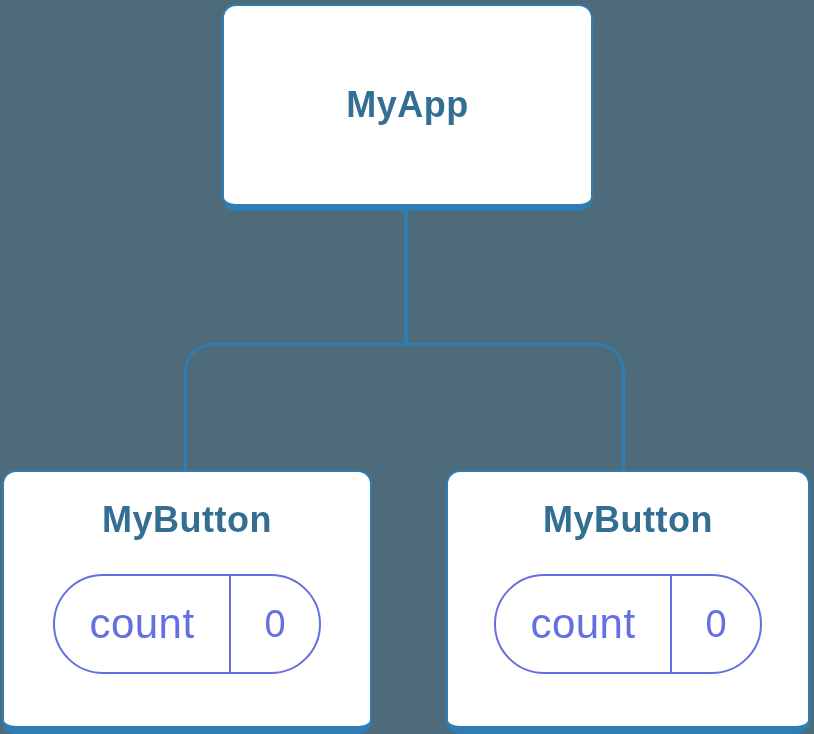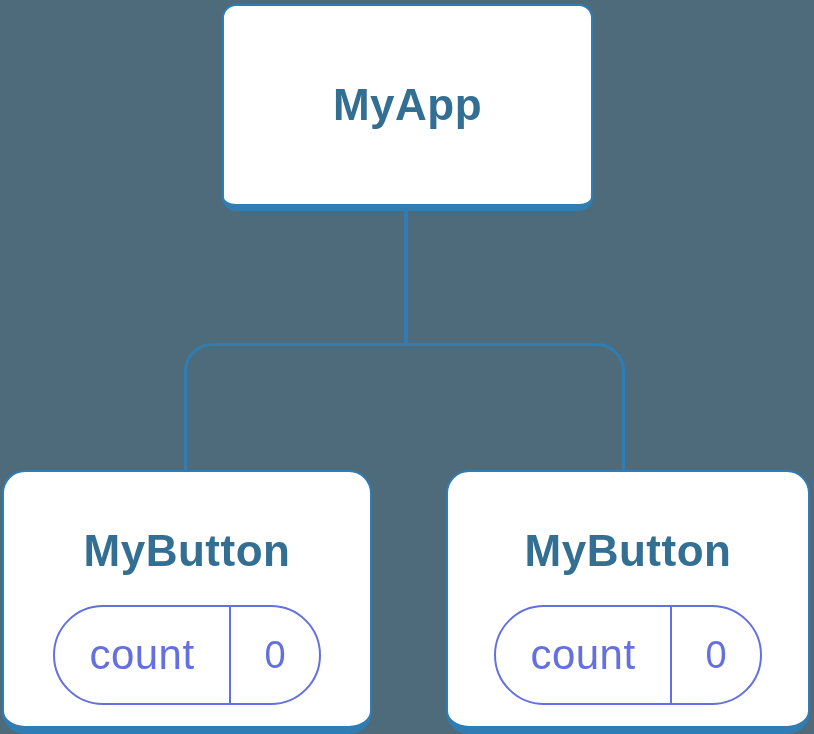--- a/index.html
+++ b/index.html
@@ -28,29 +28,28 @@
     height: 207px;
     border-bottom-width: 7px;
     display: flex;
     align-items: center;
     justify-content: center;
   }
   .child-card {
     top: 470px;
     height: 264px;
     border-bottom-width: 8px;
-    padding-top: 59px;
-    border-radius: 23px;
+    padding-top: 28px;
   }
   .child-card.left  { left: 2px;   width: 370px; }
   .child-card.right { left: 446px; width: 364px; }
 
   .card-title {
     color: #336E93;
-    font-size: 44px;
+    font-size: 36px;
     font-weight: 700;
     line-height: 40px;
     text-align: center;
     letter-spacing: 0.5px;
     white-space: nowrap;
   }
 
   .v-line {
     position: absolute;
     left: 404px;

